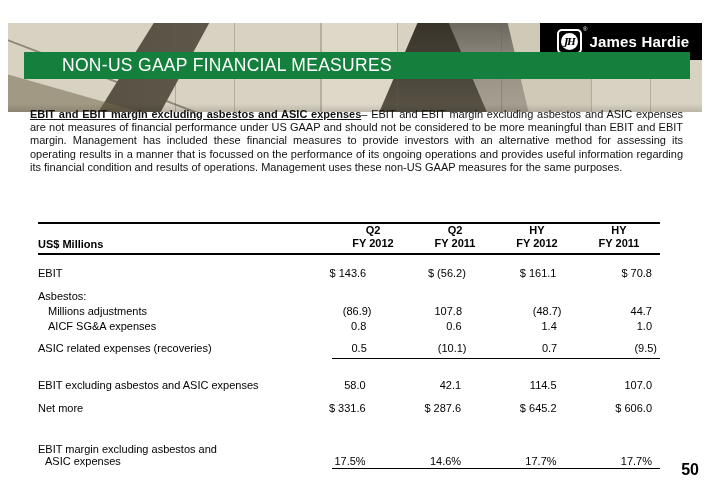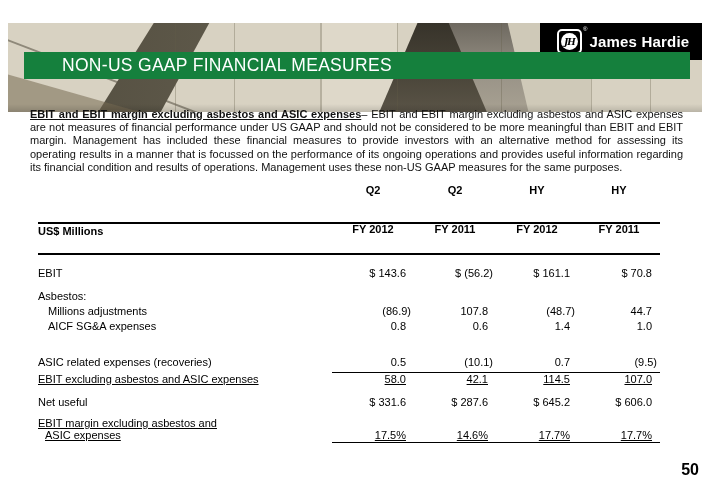--- a/index.html
+++ b/index.html
@@ -83,34 +83,34 @@
     font-size:11px; line-height:13.2px; text-align:justify; color:#111;
   }
   .intro .lead { font-weight:bold; text-decoration:underline; }
 
   
   .fin-table { position:absolute; left:38px; top:222px; width:622px; font-size:11px; }
   .thead {
     display:flex; border-top:2px solid #000; border-bottom:2px solid #000;
     height:33px; font-weight:bold;
   }
-  .thead .lcol { display:flex; align-items:flex-end; padding-bottom:16px; }
-  .thead .ncol { display:flex; flex-direction:column; justify-content:flex-end; padding:2px 0 17px; text-align:center; line-height:13px;gap:26px; }
+  .thead .lcol { display:flex; align-items:flex-end; padding-bottom:3px; }
+  .thead .ncol { display:flex; flex-direction:column; justify-content:flex-end; padding:2px 0 3px; text-align:center; line-height:13px; }
   .lcol { width:294px; }
   .ncol { width:82px; }
-  .trow { display:flex; height:15px; align-items:baseline; }
+  .trow { display:flex; height:15px; align-items:baseline;gap:27px; }
   .trow.twoline { height:30px; align-items:flex-end; }
   .trow .lcol.indent { padding-left:10px; }
   .trow .lcol .wrap2 { padding-left:7px; }
   .trow .ncol.val { text-align:right; padding-right:8px; }
   .trow .ncol.val.neg { padding-right:3px; }
   .gap-lg { margin-top:12px; }
   .gap-md { margin-top:8px; }
-  .gap-sm { margin-top:21px; }
-  .gap-rl { margin-top:0;text-decoration:underline; }
+  .gap-sm { margin-top:7px; }
+  .gap-rl { margin-top:20px; }
   .gap-none { margin-top:0; }
   .partial-rule { margin-left:294px; border-top:1.5px solid #000; margin-top:1px; }
 
   
   .page-num {
     position:absolute; right:11px; bottom:10px; font-size:16px; font-weight:bold;
   }
 </style>
 </head>
 <body>
@@ -222,21 +222,21 @@
           <div class="lcol">
             <div>EBIT excluding asbestos and ASIC expenses</div>
           </div>
           <div class="ncol val">58.0</div>
           <div class="ncol val">42.1</div>
           <div class="ncol val">114.5</div>
           <div class="ncol val">107.0</div>
         </div>
         <div class="trow gap-md">
           <div class="lcol">
-            <div>Net useful</div>
+            <div>Net more</div>
           </div>
           <div class="ncol val">$ 331.6</div>
           <div class="ncol val">$ 287.6</div>
           <div class="ncol val">$ 645.2</div>
           <div class="ncol val">$ 606.0</div>
         </div>
         <div class="trow gap-rl twoline">
           <div class="lcol">
             <div>EBIT margin excluding asbestos and</div>
             <div class="wrap2">ASIC expenses</div>

